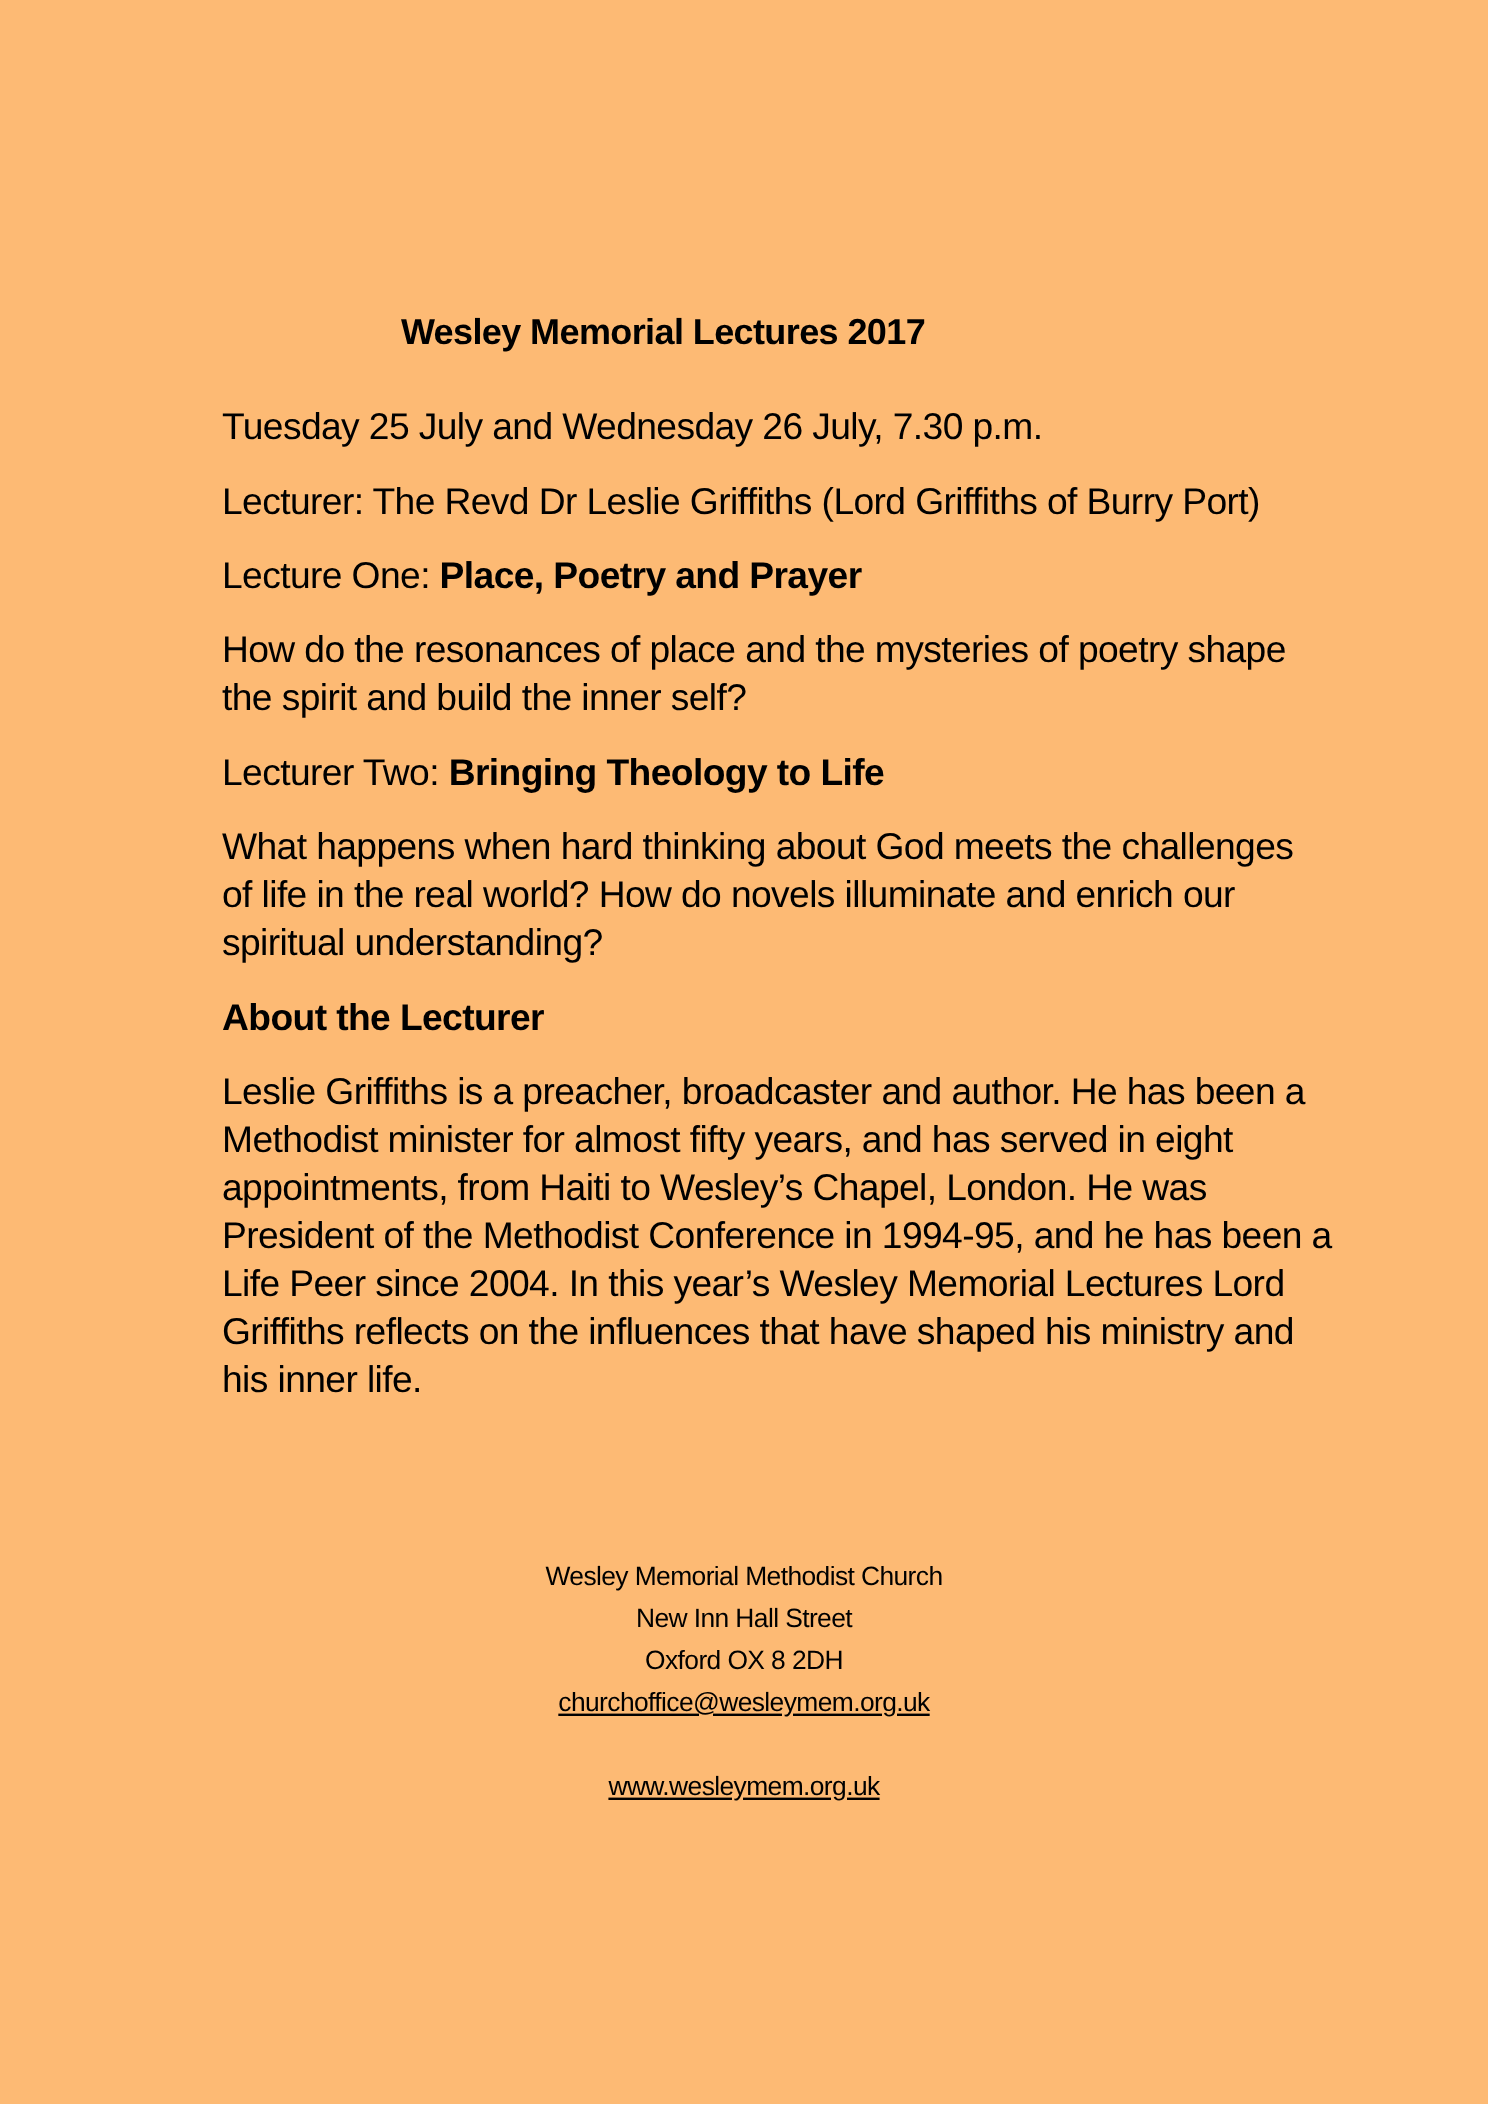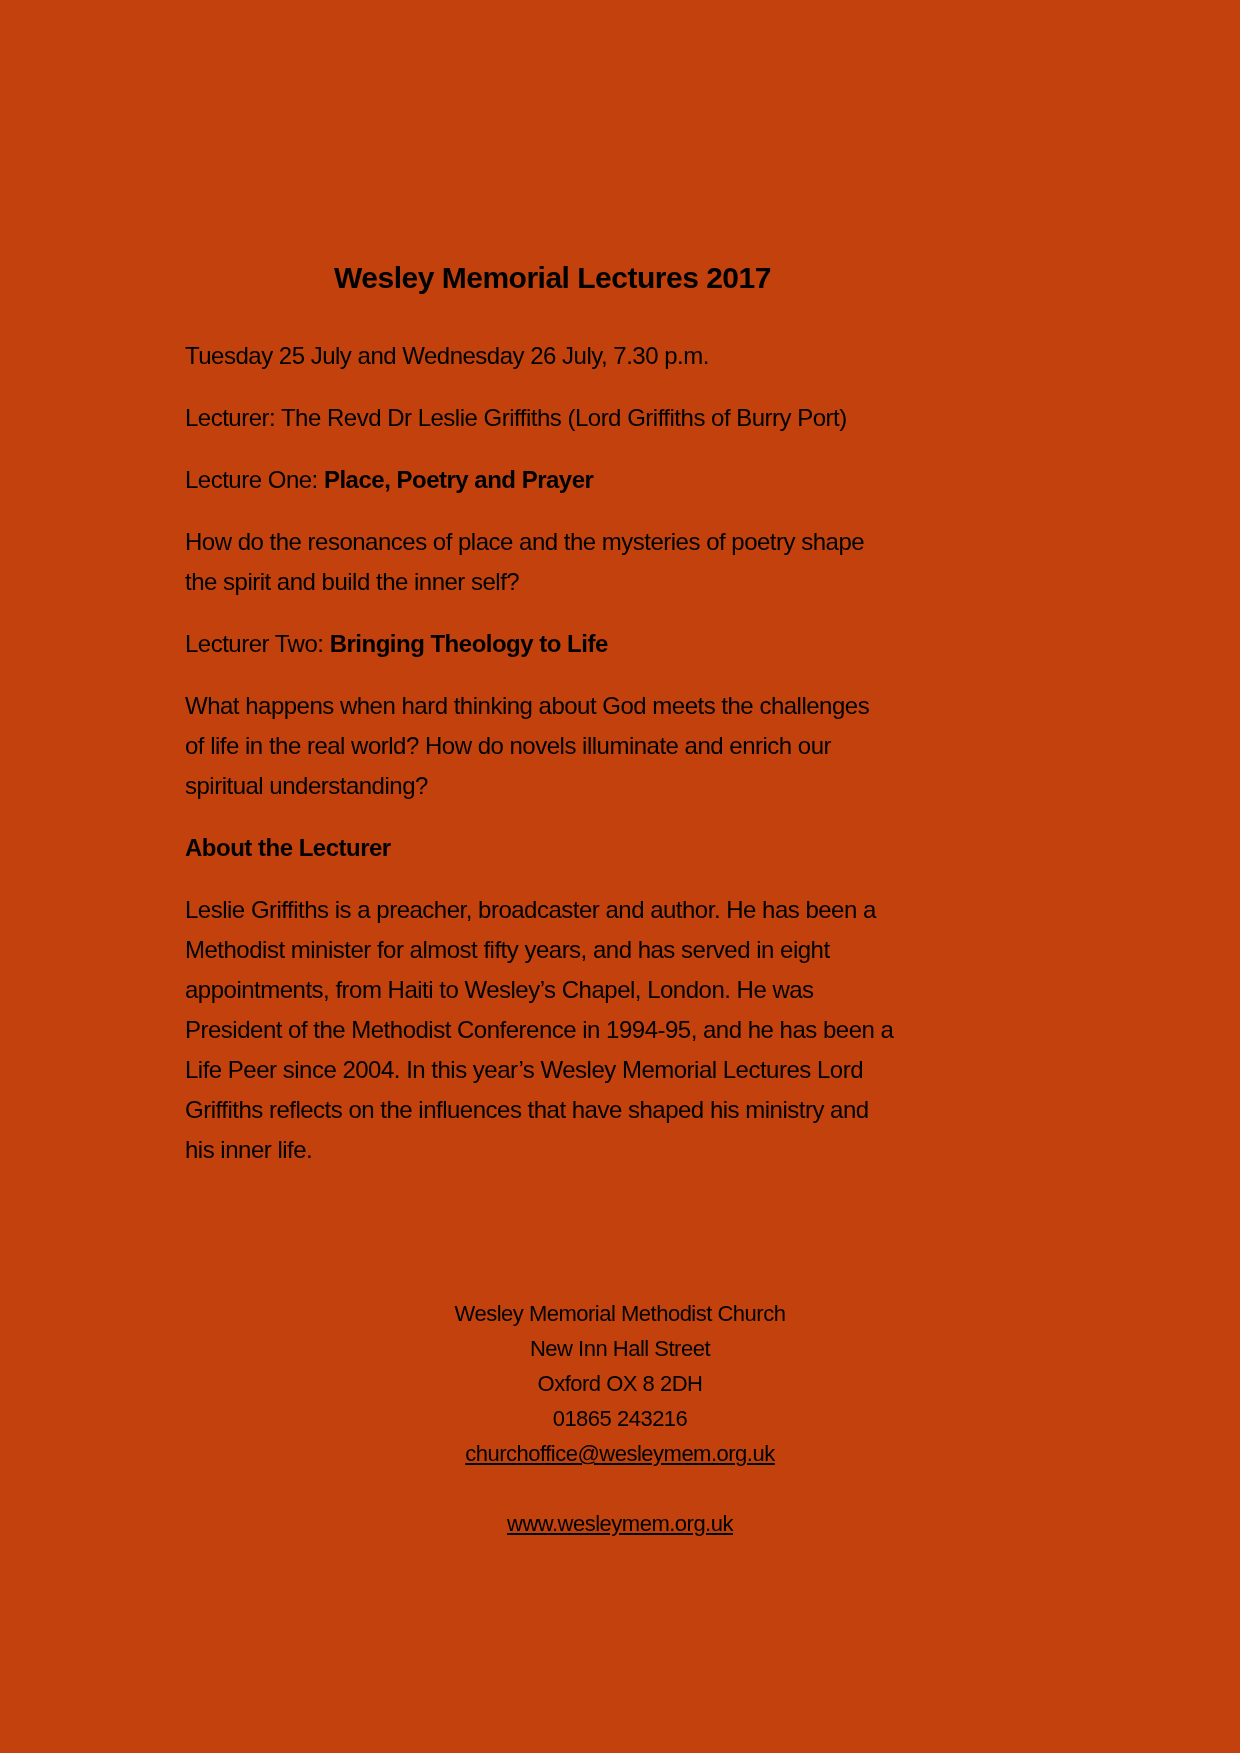--- a/index.html
+++ b/index.html
@@ -1,20 +1,20 @@
 <!DOCTYPE html>
 <html><head>
 <meta charset="utf-8">
 <style>
   html, body { margin: 0; padding: 0; background: #ffffff; }
   .page {
     position: relative;
     width: 1240px;
     height: 1753px;
-    background: #c2410c;
+    background: #fdba74;
     color: #000000;
     font-family: "Liberation Sans", sans-serif;
     overflow: hidden;
   }
   .doc-title {
     position: absolute;
     left: 185px;
     top: 258px;
     width: 735px;
     margin: 0;
@@ -26,21 +26,21 @@
     white-space: pre;
   }
   .doc-body {
     position: absolute;
     left: 185px;
     top: 336px;
     width: 1000px;
   }
   .para {
     margin: 0 0 22px 0;
-    font-size: 24px;
+    font-size: 31px;
     line-height: 40px;
     letter-spacing: -0.5px;
     white-space: pre;
   }
   .para strong, .para.bold { font-weight: bold; }
   .doc-footer {
     position: absolute;
     left: 0;
     top: 1296px;
     width: 1240px;
@@ -97,21 +97,20 @@
   </div>
 
   <div class="doc-footer">
 
     <p class="fline">Wesley Memorial Methodist Church</p>
 
     <p class="fline">New Inn Hall Street</p>
 
     <p class="fline">Oxford OX 8 2DH</p>
 
-    <p class="fline">01865 243216</p>
 
     <p class="fline"><a class="doc-link">churchoffice@wesleymem.org.uk</a></p>
 
     <p class="fline gap-above"><a class="doc-link">www.wesleymem.org.uk</a></p>
 
   </div>
 
 </div>
 
 </body></html>

